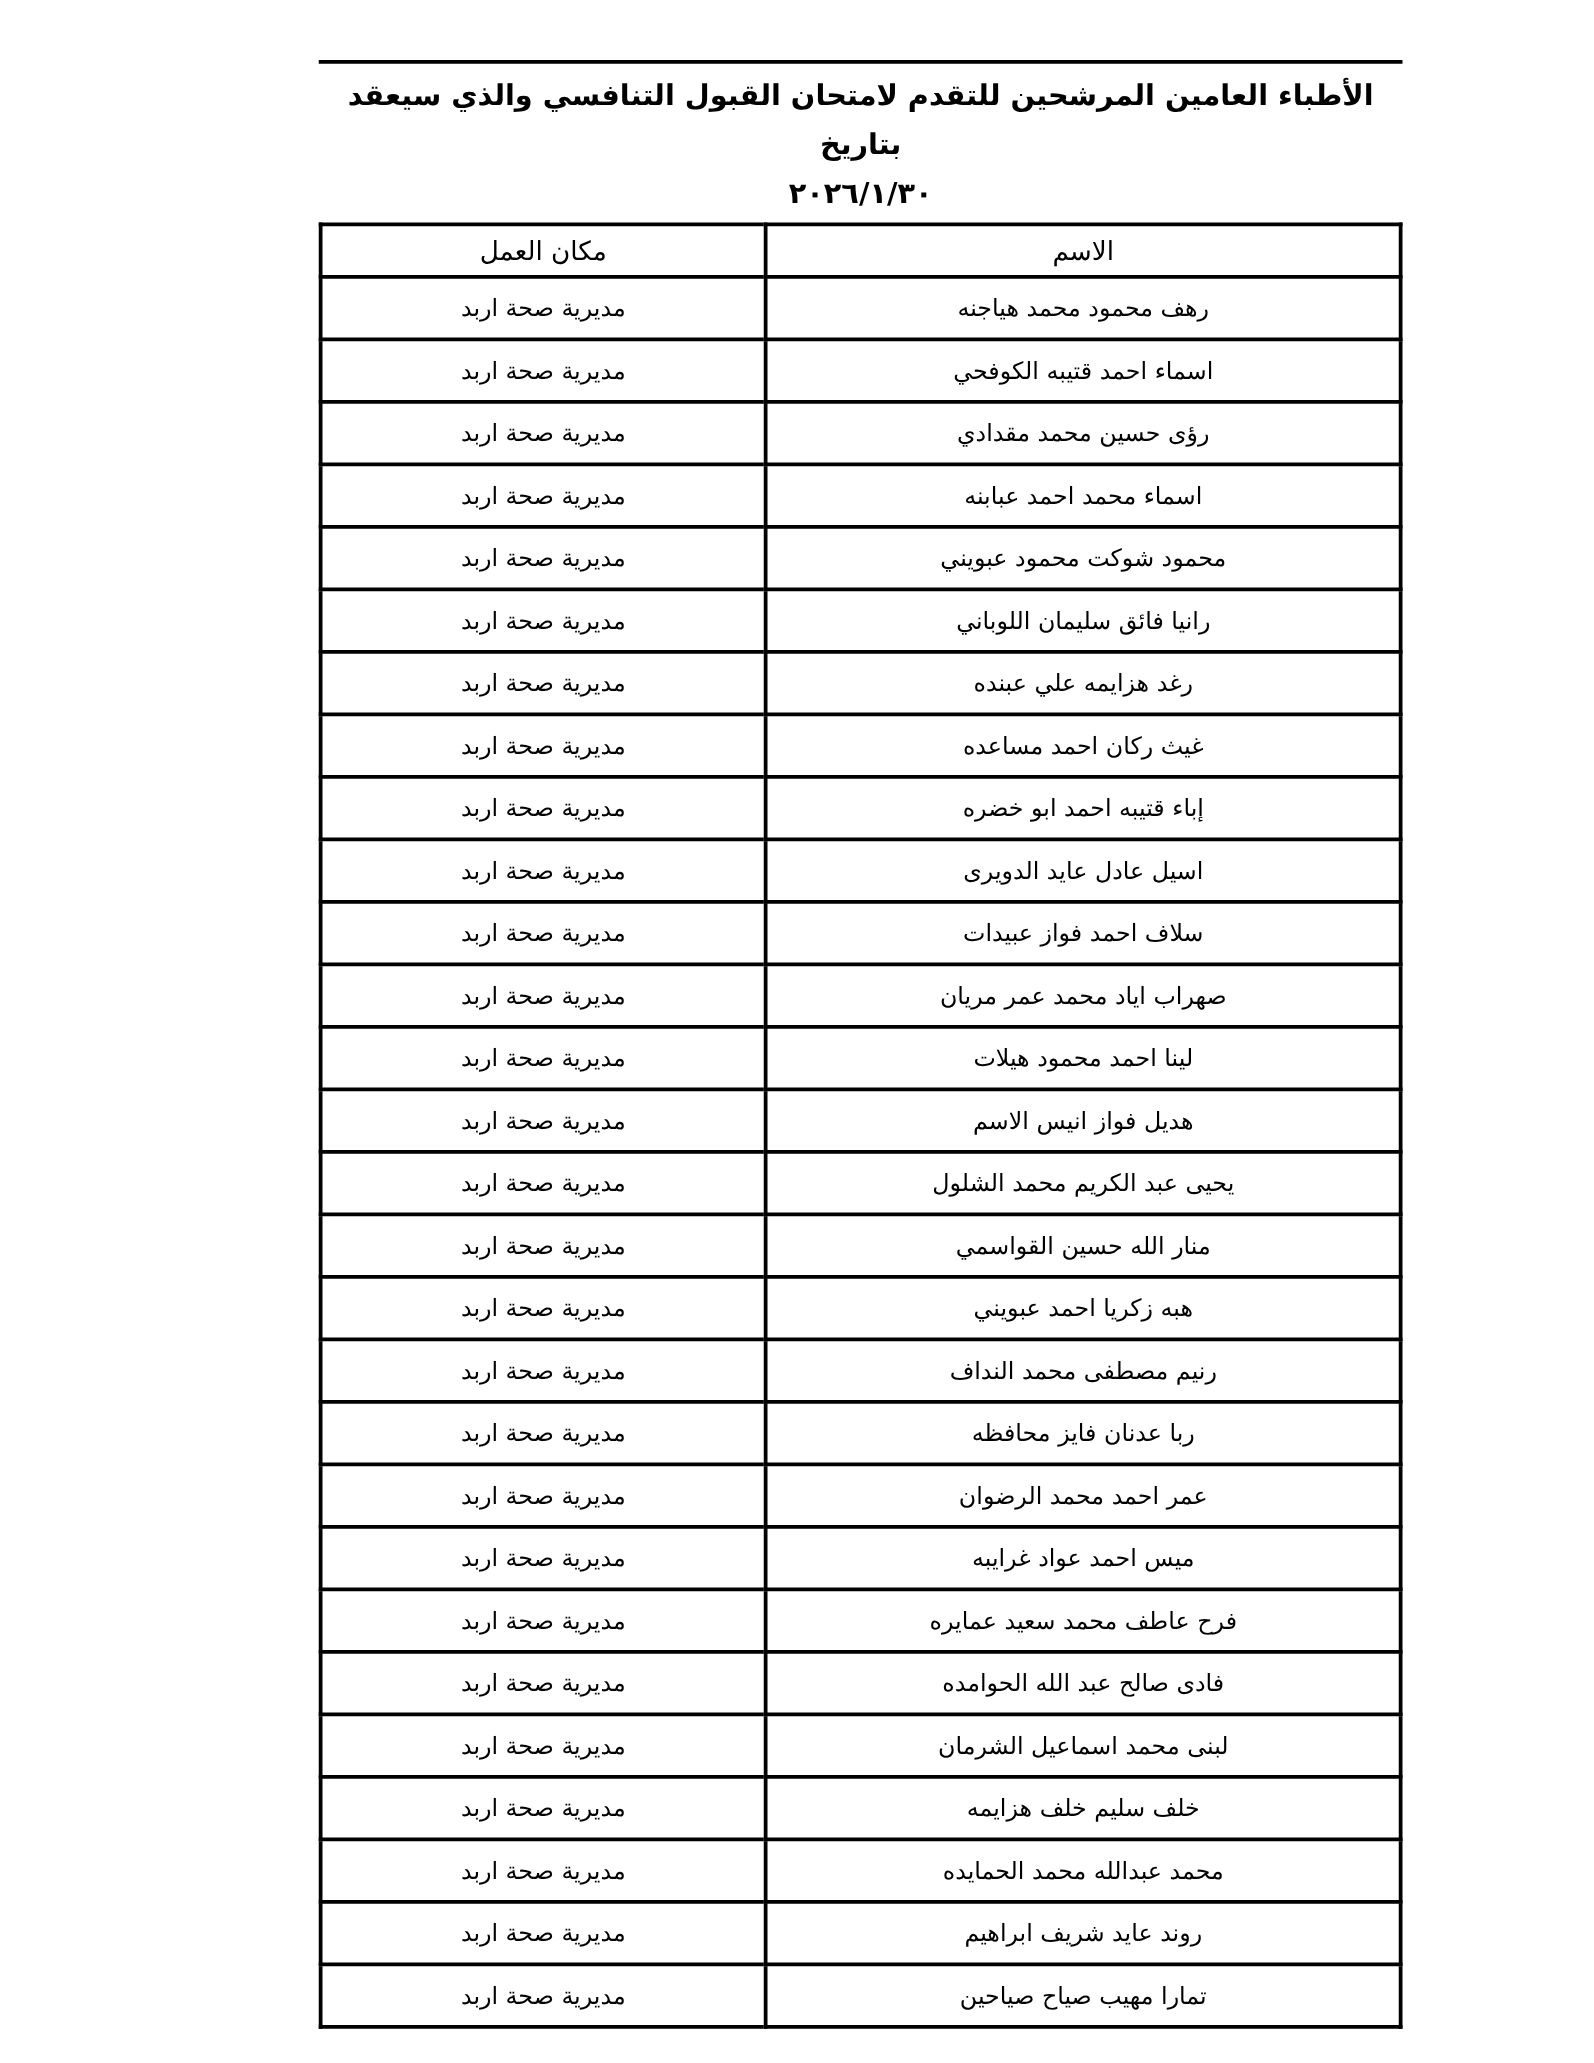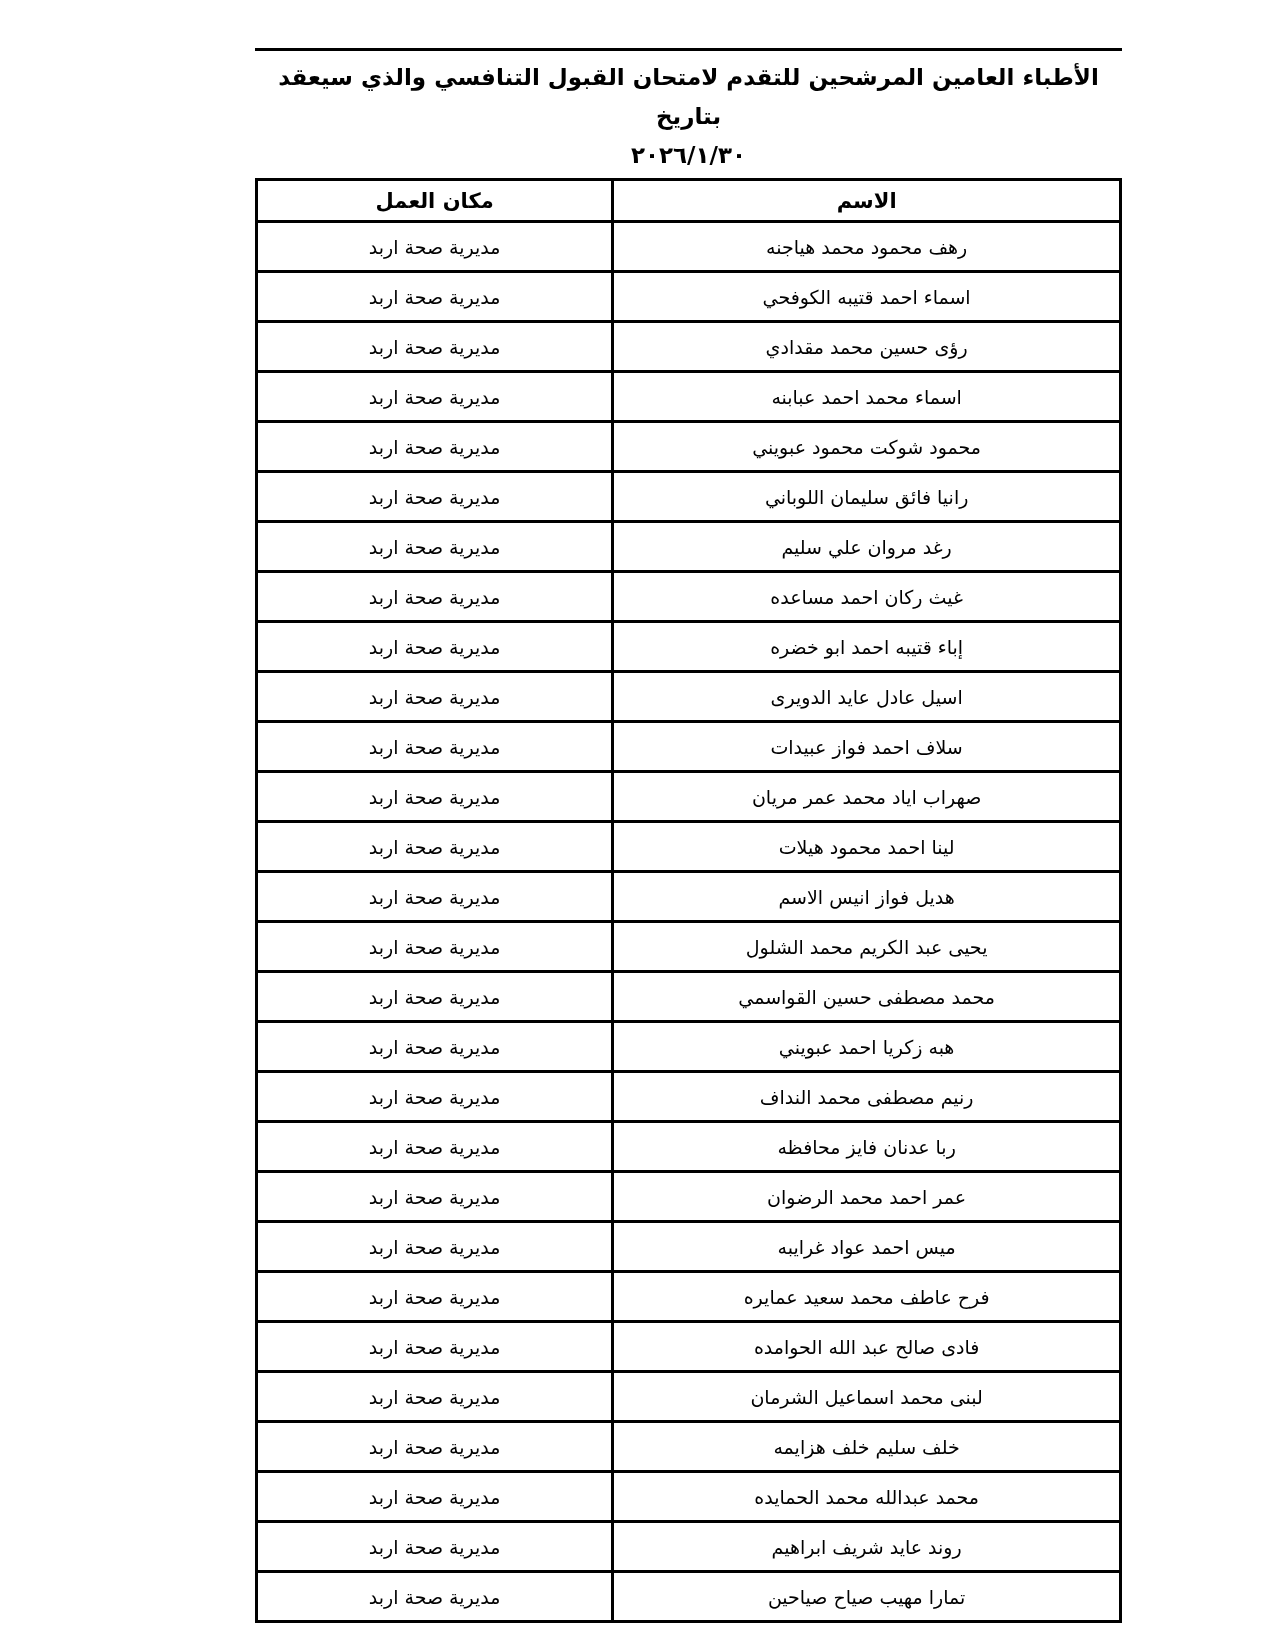--- a/index.html
+++ b/index.html
@@ -47,21 +47,21 @@
     border: 3px solid #000;
     text-align: center;
     vertical-align: middle;
     padding: 0 6px;
     overflow: hidden;
     white-space: nowrap;
   }
   table.candidates th {
     height: 39px;
     font-size: 21px;
-    font-weight: bold;
+    font-weight: normal;
   }
   table.candidates td {
     height: 47px;
     font-size: 19px;
     font-weight: normal;
   }
   col.col-name { width: 506px; }
   col.col-workplace { width: 355px; }
 </style>
 </head>
@@ -103,21 +103,21 @@
   </tr>
         <tr>
     <td>محمود شوكت محمود عبويني</td>
     <td>مديرية صحة اربد</td>
   </tr>
         <tr>
     <td>رانيا فائق سليمان اللوباني</td>
     <td>مديرية صحة اربد</td>
   </tr>
         <tr>
-    <td>رغد مروان علي سليم</td>
+    <td>رغد هزايمه علي عبنده</td>
     <td>مديرية صحة اربد</td>
   </tr>
         <tr>
     <td>غيث ركان احمد مساعده</td>
     <td>مديرية صحة اربد</td>
   </tr>
         <tr>
     <td>إباء قتيبه احمد ابو خضره</td>
     <td>مديرية صحة اربد</td>
   </tr>
@@ -139,21 +139,21 @@
   </tr>
         <tr>
     <td>هديل فواز انيس الاسم</td>
     <td>مديرية صحة اربد</td>
   </tr>
         <tr>
     <td>يحيى عبد الكريم محمد الشلول</td>
     <td>مديرية صحة اربد</td>
   </tr>
         <tr>
-    <td>محمد مصطفى حسين القواسمي</td>
+    <td>منار الله حسين القواسمي</td>
     <td>مديرية صحة اربد</td>
   </tr>
         <tr>
     <td>هبه زكريا احمد عبويني</td>
     <td>مديرية صحة اربد</td>
   </tr>
         <tr>
     <td>رنيم مصطفى محمد النداف</td>
     <td>مديرية صحة اربد</td>
   </tr>

